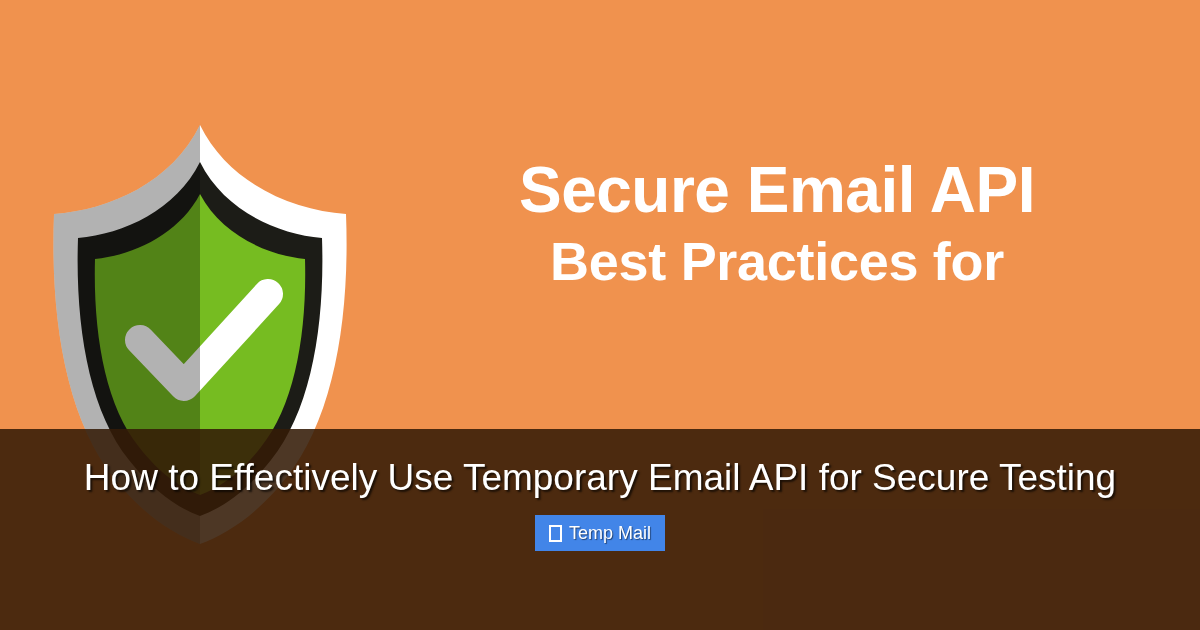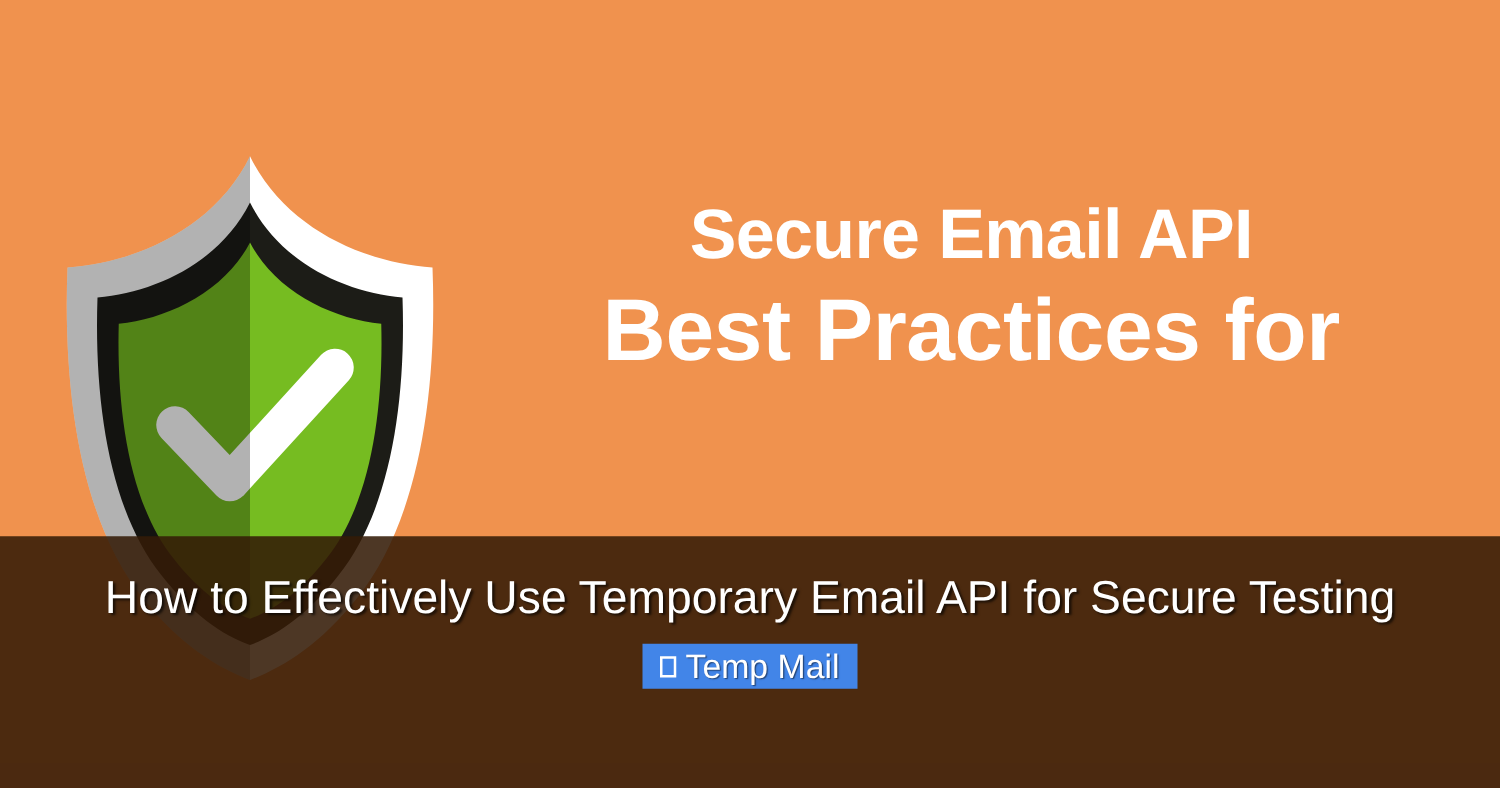--- a/index.html
+++ b/index.html
@@ -16,46 +16,46 @@
   
   .shield-wrap{position:absolute;left:44px;top:118px;width:320px;height:432px;}
   .shield-wrap svg{display:block;width:100%;height:100%;}
 
   
   .hero{
     position:absolute;left:392px;top:160px;width:770px;
     text-align:center;color:#ffffff;
   }
   .hero-title{
-    font-size:56px;line-height:0.96;font-weight:bold;
+    font-size:64px;line-height:0.96;font-weight:bold;
     letter-spacing:-0.5px;margin:0 0 8px 0;white-space:nowrap;
   }
   .hero-sub{
-    font-size:70px;line-height:1.22;font-weight:bold;
+    font-size:54px;line-height:1.22;font-weight:bold;
     letter-spacing:-0.3px;margin:0;
   }
 
   
   .band{
     position:absolute;left:0;right:0;top:429px;height:201px;
     background:rgba(52,27,7,0.88);
   }
   .band-inner{
     position:absolute;left:0;right:0;top:429px;height:180px;
     display:flex;flex-direction:column;align-items:center;
     justify-content:flex-start;padding-top:26px;box-sizing:border-box;
   }
   .band-title{
     color:#ffffff;font-size:37px;font-weight:normal;line-height:1.27;
     text-align:center;max-width:1040px;margin:0;
     text-shadow:2px 2px 2px rgba(0,0,0,0.65);
   }
   .badge{
     margin-top:13px;background:#4285e8;color:#ffffff;
-    font-size:27px;line-height:36px;height:36px;
+    font-size:18px;line-height:36px;height:36px;
     padding:0 14px;display:inline-flex;align-items:center;gap:7px;
     box-sizing:border-box;white-space:nowrap;
     text-shadow:1px 1px 1px rgba(0,0,0,0.5);
   }
   .badge-glyph{
     display:inline-block;width:13px;height:17px;
     border:2px solid #ffffff;box-sizing:border-box;
     position:relative;top:1px;
   }
 </style>

